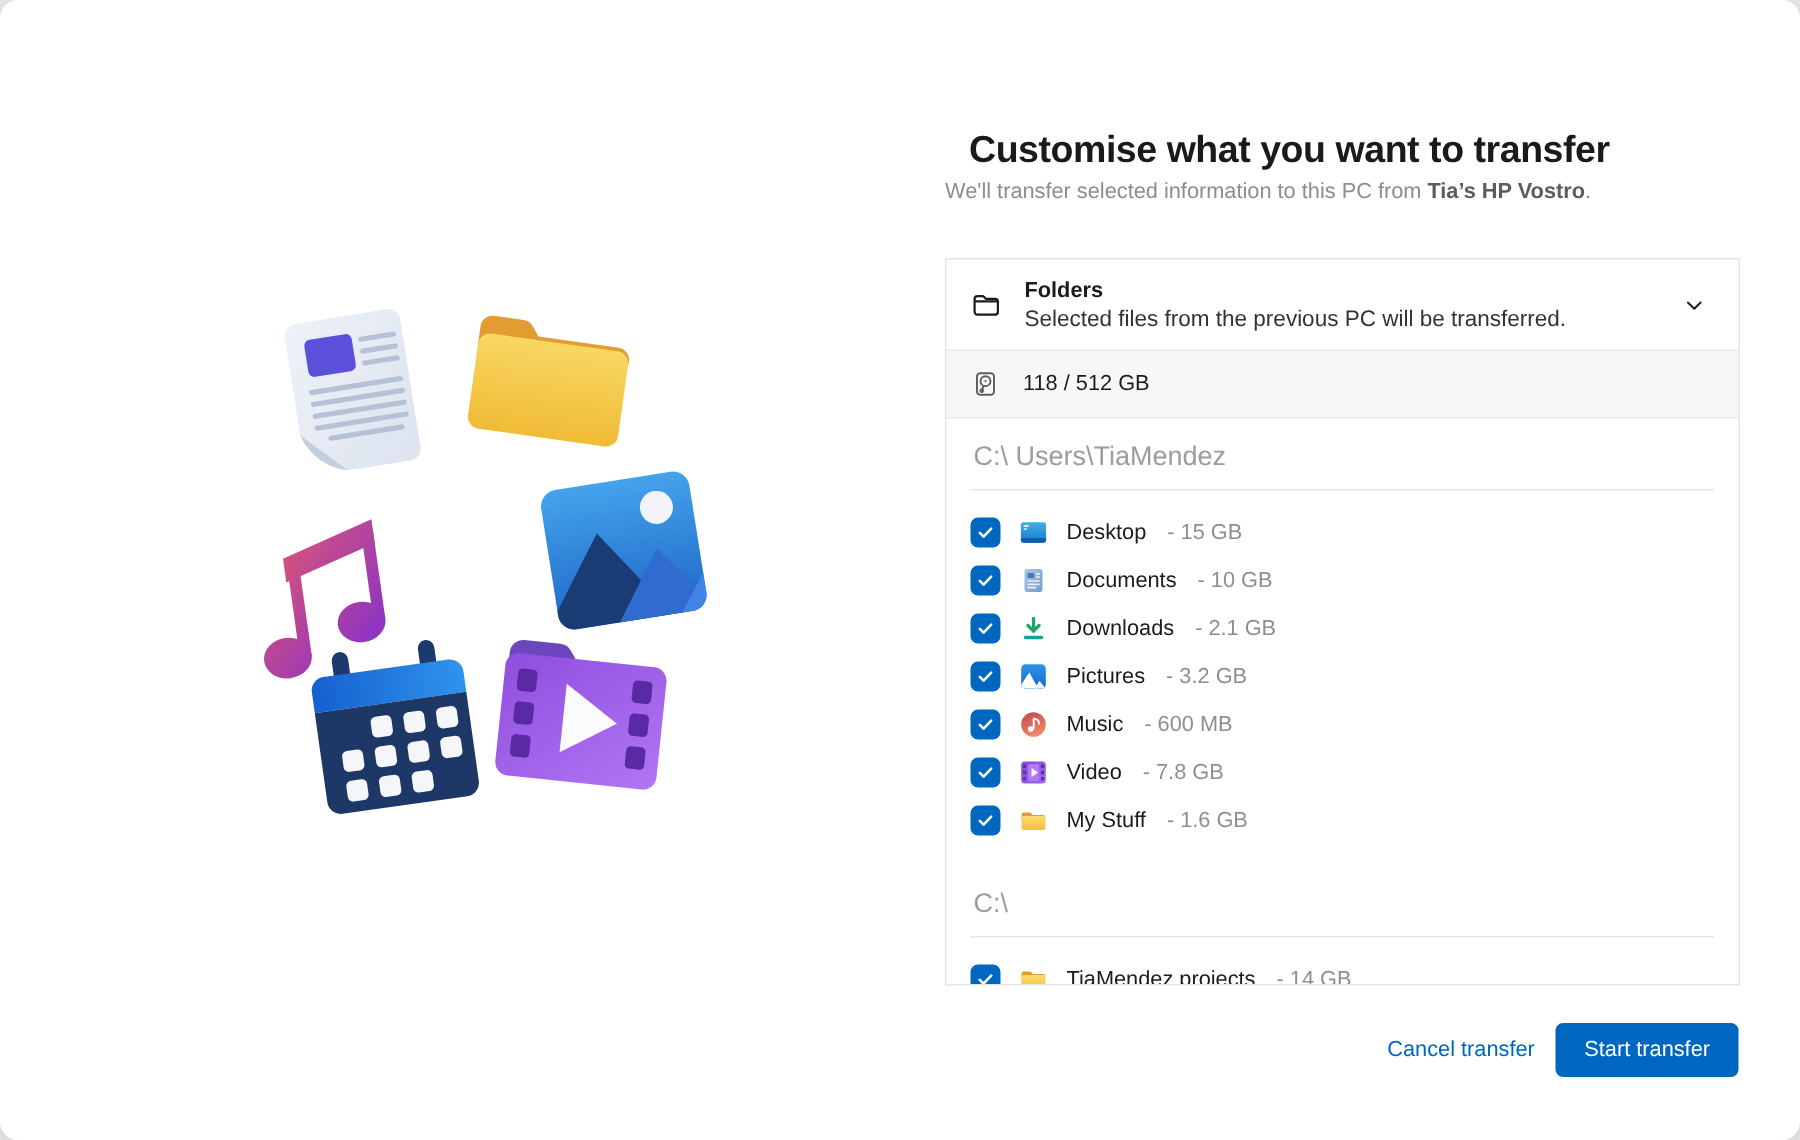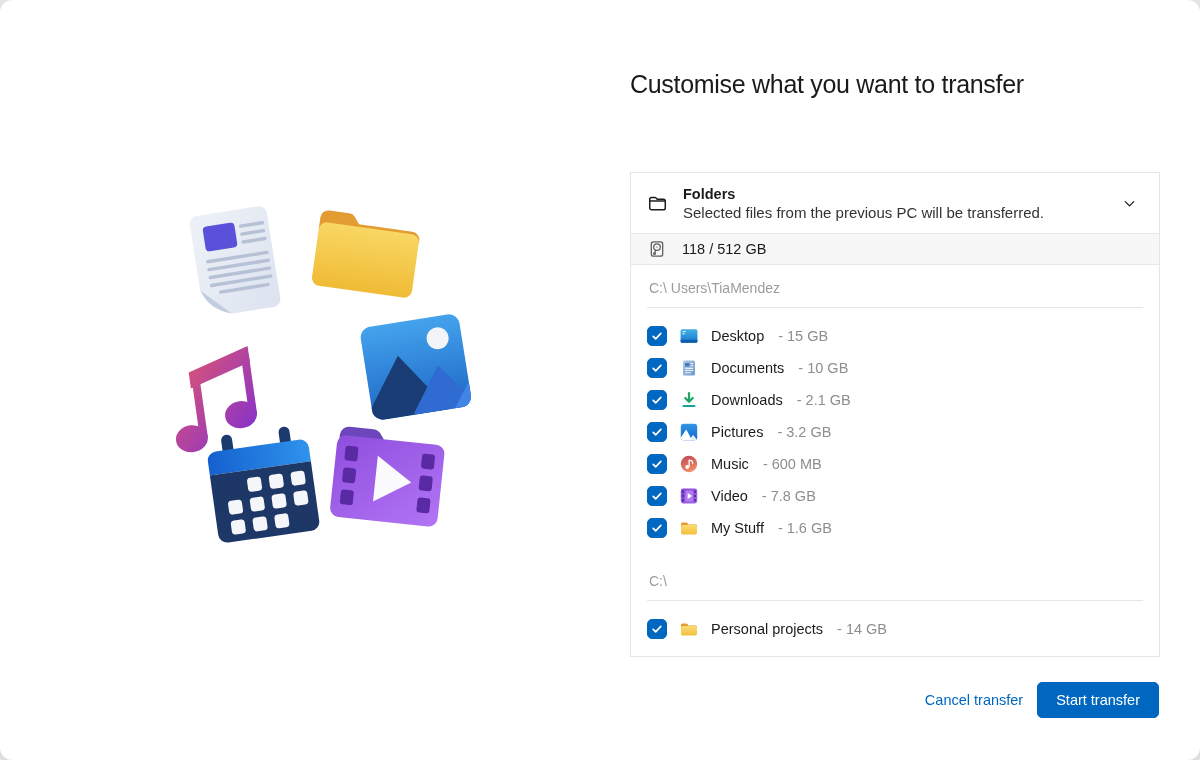--- a/index.html
+++ b/index.html
@@ -10,22 +10,22 @@
     width:1200px; height:760px;
   }
   .window {
     position:relative; width:1200px; height:760px;
     background:#fff; border-radius:12px; overflow:hidden;
     box-shadow:0 2px 10px rgba(0,0,0,.10);
   }
 
   
   .page-title {
-    position:absolute; left:630px; top:70px; margin:0;
-    font-size:25px; font-weight:400; color:#1a1a1a; letter-spacing:-.3px;
+    position:absolute; left:630px; top:70px; margin:16px;
+    font-size:25px; font-weight:700; color:#1a1a1a; letter-spacing:-.3px;
   }
   .subtitle {
     position:absolute; left:630px; top:120px; margin:0;
     font-size:14.5px; color:#8d8d8d;
   }
   .subtitle strong { color:#5c5c5c; font-weight:700; }
 
   
   .illus { position:absolute; left:0; top:0; width:520px; height:600px; }
   .il { position:absolute; }
@@ -47,29 +47,29 @@
     display:flex; align-items:center; height:60px; padding:0 16px; gap:15px;
   }
   .card-header .icn svg { width:21px; height:21px; display:block; }
   .hdr-text { flex:1; }
   .hdr-title { font-size:14.5px; font-weight:700; color:#1b1b1b; }
   .hdr-desc  { font-size:15px; color:#333; margin-top:2px; }
   .chevron { width:28px; height:28px; display:flex; align-items:center; justify-content:center; cursor:pointer; }
   .chevron svg { width:15px; height:15px; }
 
   .storage-row {
-    display:flex; align-items:center; height:32px; padding:0 16px; gap:15px;
+    display:flex; align-items:center; height:46px; padding:0 16px; gap:15px;
     background:#f7f7f7; border-top:1px solid #e9e9e9; border-bottom:1px solid #e9e9e9;
     font-size:14.5px; color:#1b1b1b;
   }
   .storage-row .icn svg { width:20px; height:20px; display:block; }
 
   .group { margin:0 16px; }
   .path-row {
-    padding:15px 2px 11px; font-size:14px; color:#9c9c9c;
+    padding:15px 2px 11px; font-size:18px; color:#9c9c9c;
     border-bottom:1px solid #e6e6e6;
   }
   .items { padding:12px 0 14px; }
   .row { display:flex; align-items:center; height:32px; gap:12px; }
   .checkbox {
     width:20px; height:20px; border-radius:5px; flex:none;
     background:var(--accent,#0067C0); border:1px solid var(--accent,#0067C0);
     display:flex; align-items:center; justify-content:center; cursor:pointer;
   }
   .checkbox svg { width:12px; height:12px; }
@@ -214,20 +214,21 @@
             <rect x="94" y="30" width="13" height="15" rx="3"></rect>
             <rect x="94" y="52" width="13" height="15" rx="3"></rect>
             <rect x="94" y="74" width="13" height="15" rx="3"></rect>
           </g>
           <path d="M50 37 86 60 50 83Z" fill="#fbfbfd"></path>
         </svg>
       </span>
   </div>
 
   <h1 class="page-title">Customise what you want to transfer</h1>
+  <p class="subtitle"><span>We'll transfer selected information to this PC from </span><strong>Tia’s HP Vostro</strong><span>.</span></p>
 
   <div class="card">
     <div class="card-header">
       <span class="icn">
           <svg viewBox="0 0 20 20" fill="none" stroke="#1b1b1b" stroke-width="1.4" stroke-linejoin="round">
             <path d="M2.6 6c0-1 .8-1.8 1.8-1.8h3c.5 0 1 .2 1.3.6l1 1.1h6c1 0 1.7.8 1.7 1.8v6.5c0 1-.7 1.8-1.7 1.8H4.4c-1 0-1.8-.8-1.8-1.8V6Z"></path>
             <path d="M2.6 7.6h14.8"></path>
           </svg>
         </span>
       <div class="hdr-text">
@@ -436,21 +437,21 @@
                   <defs>
                     <linearGradient id="g-fy" x1="0" y1="0" x2="0" y2="1">
                       <stop offset="0" stop-color="#fbdc72"></stop>
                       <stop offset="1" stop-color="#f2bf3d"></stop>
                     </linearGradient>
                   </defs>
                   <path d="M2 6.2c0-.9.7-1.6 1.6-1.6h3.6c.5 0 1 .2 1.3.6l1 1.2h7c.8 0 1.5.7 1.5 1.5v1H2Z" fill="#e29c31"></path>
                   <rect x="2" y="7" width="16" height="9.4" rx="1.6" fill="url(#g-fy)"></rect>
                 </svg>
               </span>
-              <span class="row-label">Personal projects</span>
+              <span class="row-label">TiaMendez projects</span>
               <span class="row-size">- 14 GB</span>
             </div>
           </div>
         </div>
       </div>
   </div>
 
   <div class="footer">
     <a class="cancel-link">Cancel transfer</a>
     <button class="start-btn">Start transfer</button>

